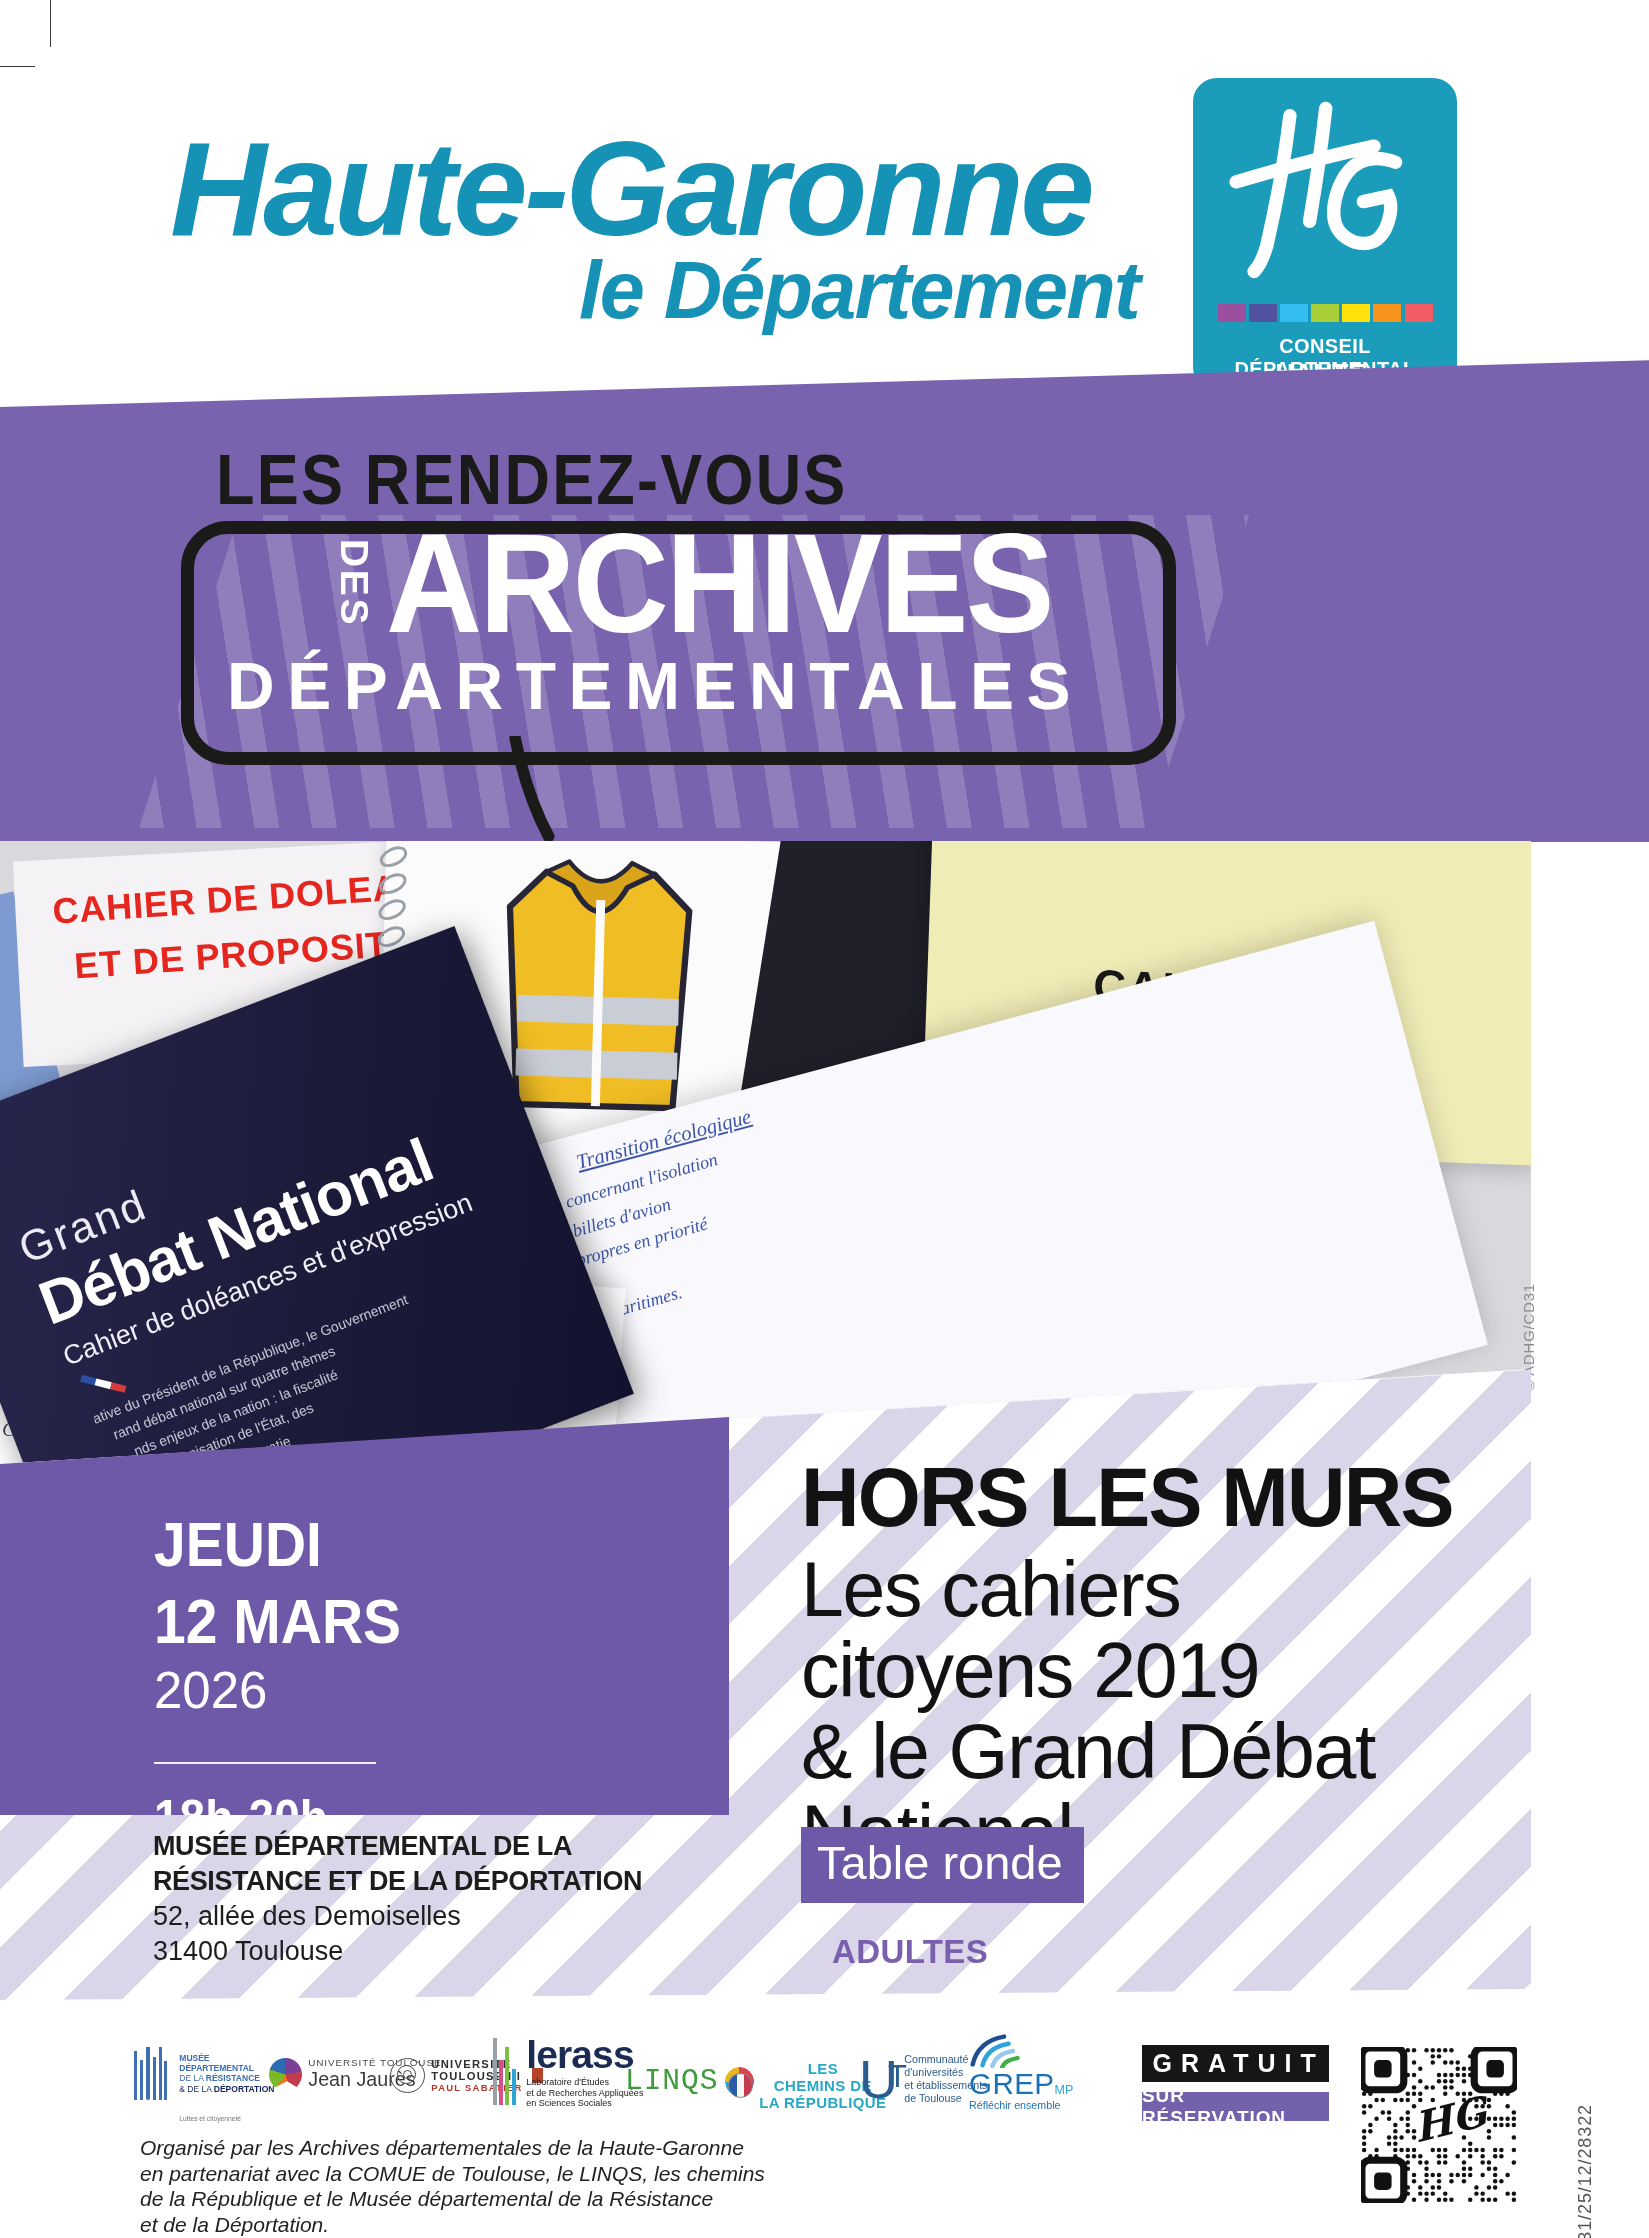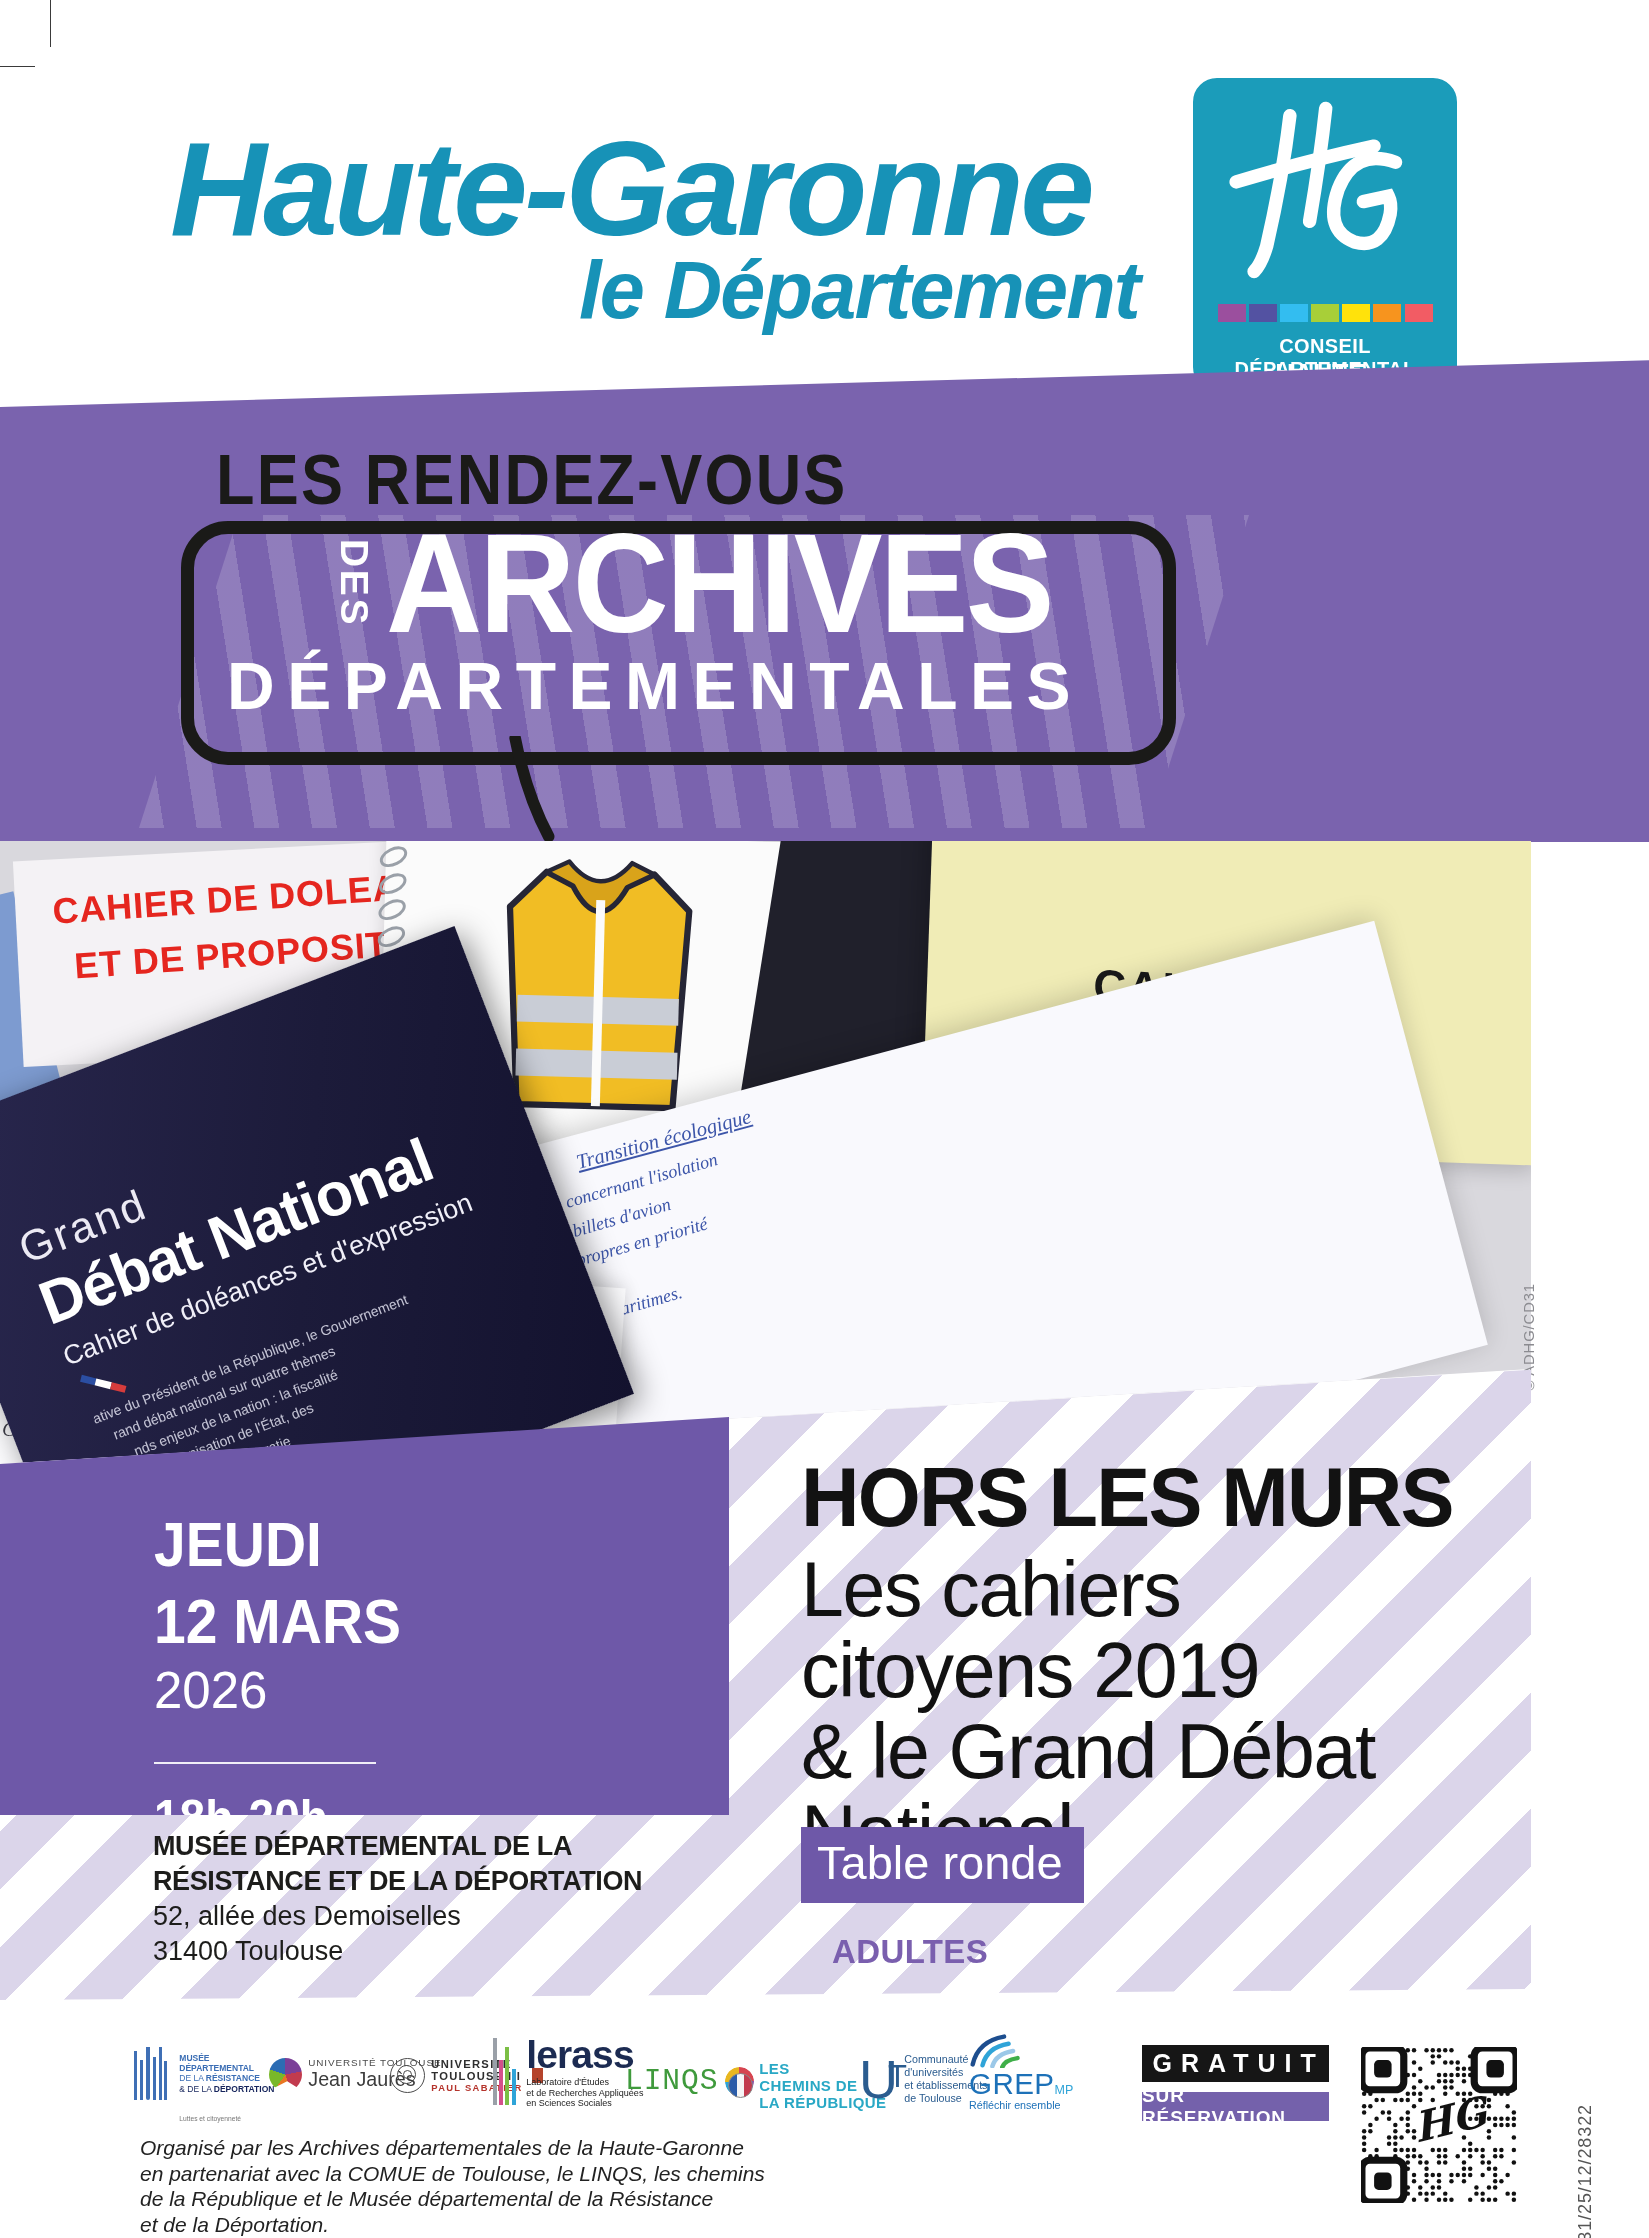--- a/index.html
+++ b/index.html
@@ -135,21 +135,21 @@
   .lerass-bars i{display:block;width:4px;}
   .lerass-name{font-size:39px;font-weight:bold;color:#1c2b52;letter-spacing:-0.9px;}
   .lerass-sub{font-size:9px;color:#222;line-height:10.7px;}
   .linqs-name{font-size:29.6px;color:#3f9a3c;font-family:Liberation Mono, monospace;letter-spacing:0.9px;}
   .linqs-knot{width:29px;height:29px;border-radius:50%;
      background:conic-gradient(#d64550 0 25%,#8a4ba0 25% 50%,#2fa4d8 50% 75%,#e8b71f 75% 100%);
      -webkit-mask:radial-gradient(circle 6.3px at center,transparent 96%,#000 100%);
              mask:radial-gradient(circle 6.3px at center,transparent 96%,#000 100%);}
   .chem-med{width:23px;height:23px;border-radius:50%;
      background:linear-gradient(90deg,#2b5ca8 33%,#f5f5f5 33% 66%,#c23b4e 66%);border:1.3px solid #888;}
-  .chem-txt{font-size:15px;font-weight:bold;color:#29a8c5;line-height:17px;letter-spacing:0.4px;}
+  .chem-txt{font-size:15px;font-weight:bold;color:#29a8c5;line-height:17px;letter-spacing:0.4px;text-align:center;}
   .comue-mono{font-size:54px;color:#2b5c8f;font-weight:400;position:relative;line-height:45px;}
   .comue-mono sup{font-size:31px;position:absolute;top:-2.7px;left:29px;}
   .comue-txt{font-size:10.7px;color:#2b5c8f;line-height:13px;}
   .grep-arcs{width:54px;height:35px;}
   .grep-name{font-size:29.6px;color:#1d71b8;font-weight:500;letter-spacing:0.4px;line-height:27px;}
   .grep-mp{font-size:12.5px;color:#2fa4d8;}
   .grep-tag{font-size:10.7px;color:#1d71b8;margin-top:2px;}
 
   
   .free{left:1142px;top:2045px;width:187px;height:37px;background:#161616;color:#fff;

